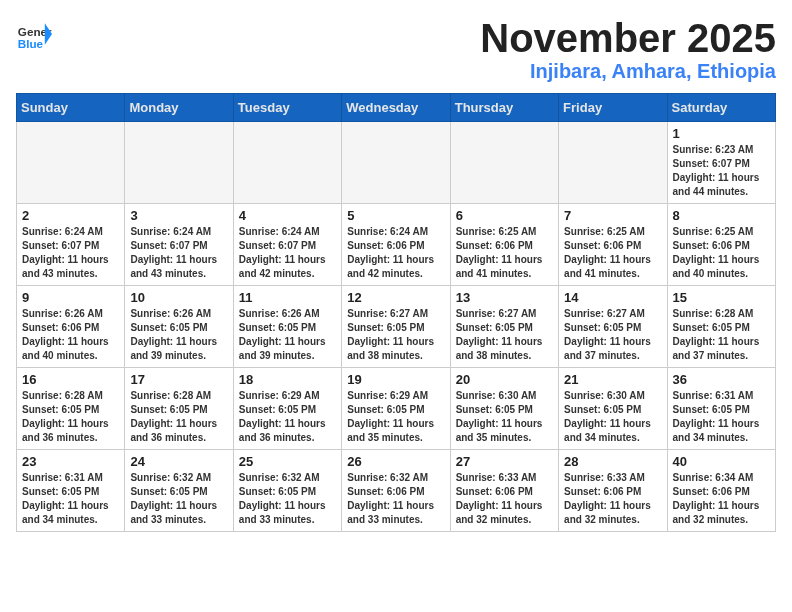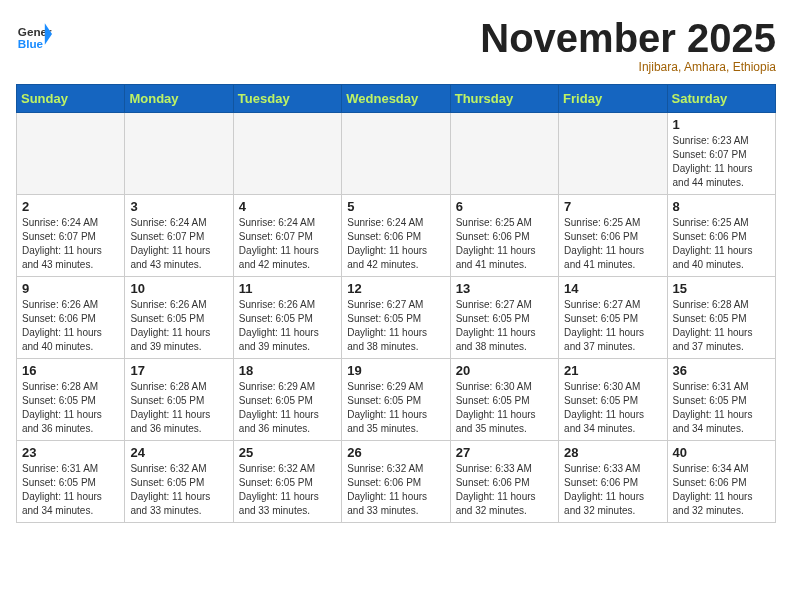--- a/index.html
+++ b/index.html
@@ -28,31 +28,32 @@
     .title-block {
       text-align: right;
     }
     .month-title {
       font-size: 40px;
       font-weight: bold;
       color: #222;
       line-height: 1.1;
     }
     .subtitle {
-      font-size: 12px;
-      color: #a16207;
+      font-size: 20px;
+      color: #3b82f6;
+      font-weight: bold;
     }
     .calendar {
       width: 100%;
       border-collapse: collapse;
       border: 1px solid #ccc;
     }
     .calendar th {
       background: #1565c0;
-      color: #bef264;
+      color: #e5e5e5;
       font-size: 13px;
       font-weight: bold;
       padding: 6px 4px;
       text-align: left;
       border: 1px solid #1155a0;
     }
     .calendar td {
       border: 1px solid #ccc;
       vertical-align: top;
       padding: 4px 5px;
@@ -67,20 +68,21 @@
       font-size: 13px;
       font-weight: bold;
       color: #222;
       display: block;
       margin-bottom: 2px;
     }
     .day-info {
       font-size: 10px;
       color: #333;
       line-height: 1.4;
+      font-weight: bold;
     }
     .week-row td { height: 82px; }
   </style>
 </head>
 <body>
 
 <div class="header-section">
   <div class="logo">
     <svg class="logo-icon" viewBox="0 0 40 40">
       <text x="2" y="22" font-size="13" font-weight="bold" fill="#333">General</text>

